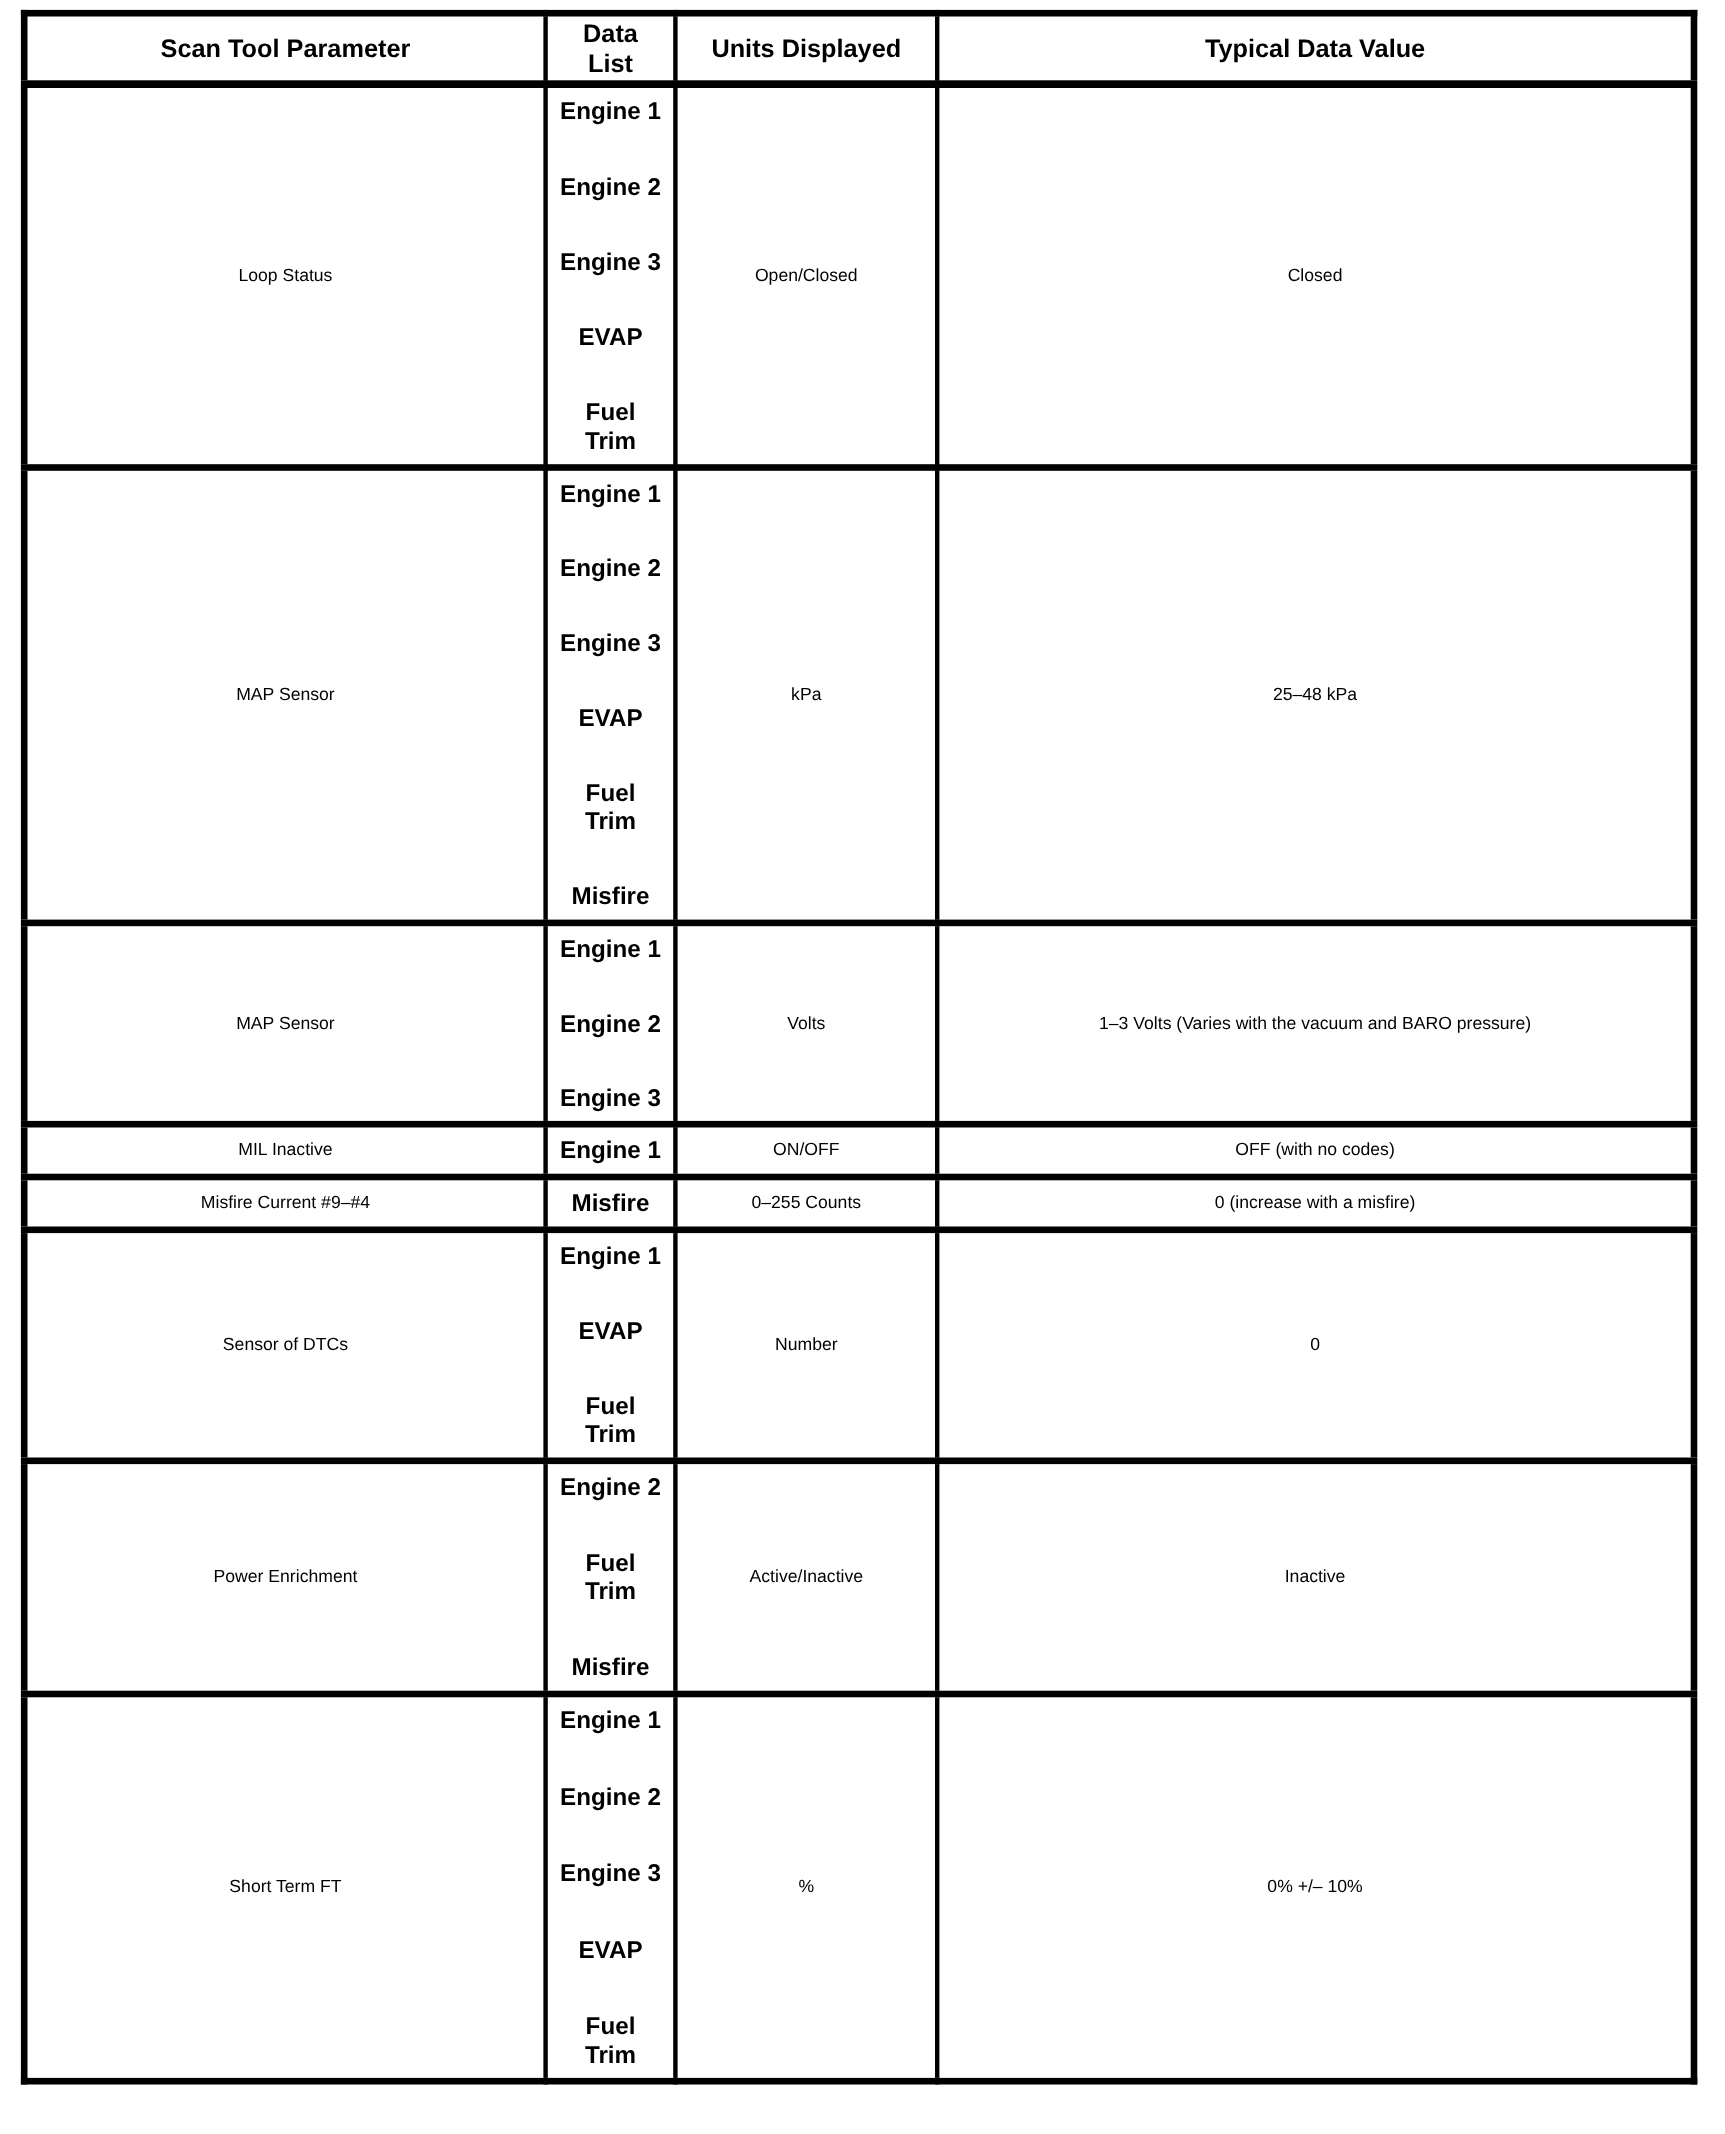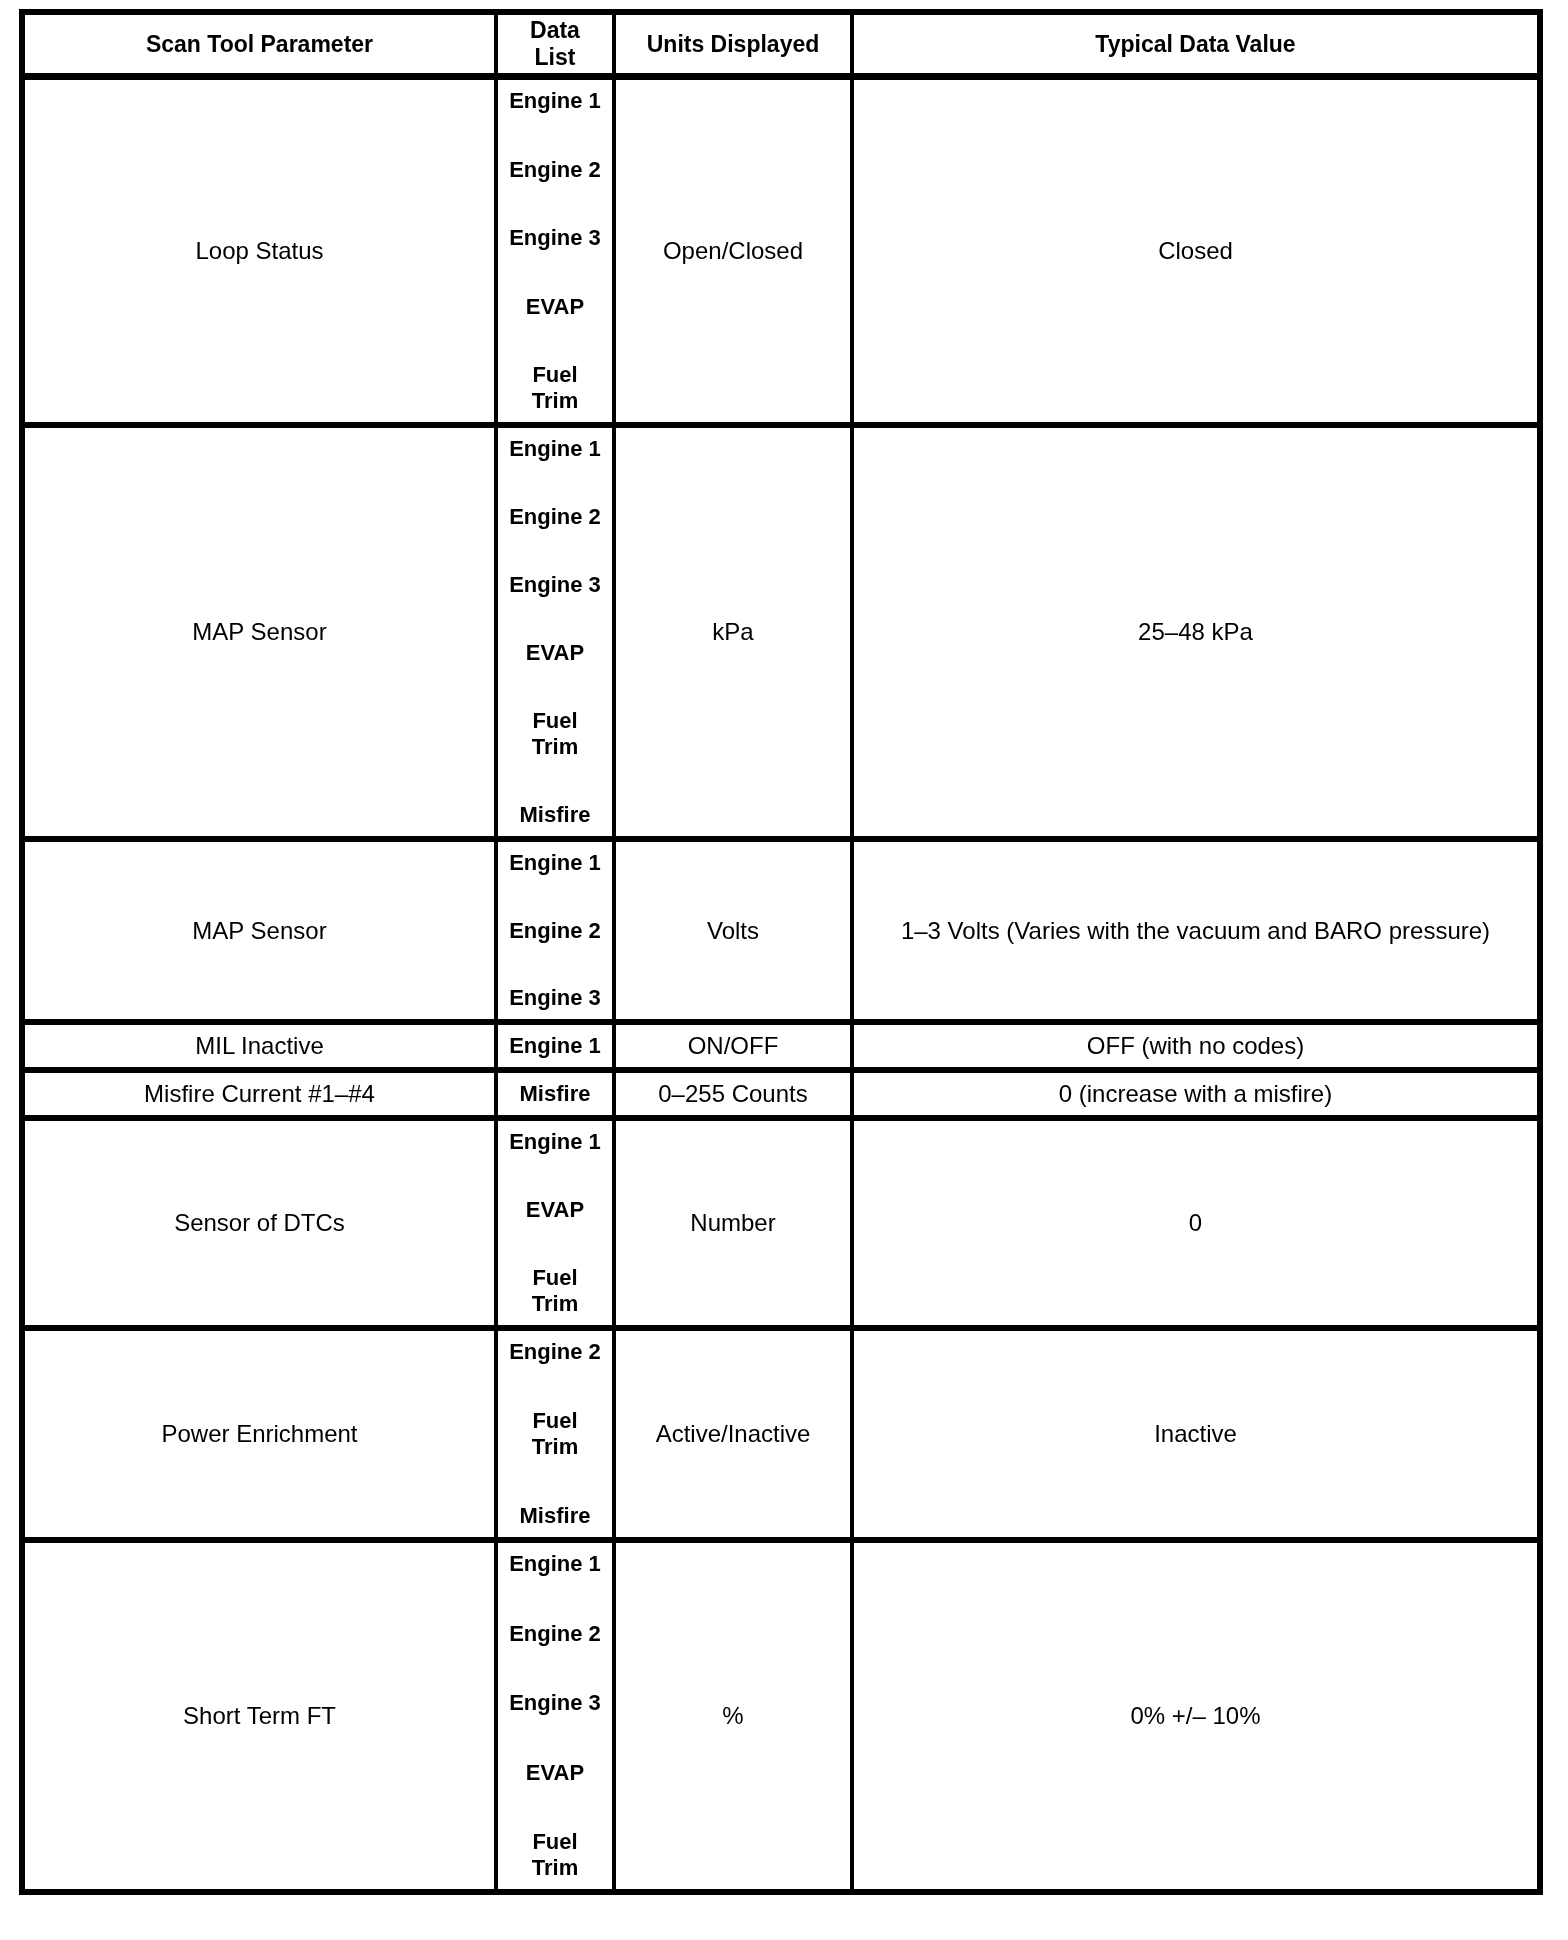--- a/index.html
+++ b/index.html
@@ -45,21 +45,21 @@
   }
   th.col-header {
     font-size: 23px;
     font-weight: bold;
     line-height: 27px;
     height: 58px;
     white-space: pre-line;
     padding: 0 4px;
   }
   td.cell {
-    font-size: 24px;
+    font-size: 16px;
     line-height: 26px;
     padding: 0 8px;
   }
   td.dl-cell {
     padding: 0;
   }
   .dl-stack {
     display: flex;
     flex-direction: column;
     justify-content: space-between;
@@ -147,21 +147,21 @@
           <td class="cell" style="height: 38px;">MIL Inactive</td>
           <td class="dl-cell" style="height: 38px;">
             <div class="dl-stack single">
               <div class="dl-item">Engine 1</div>
             </div>
           </td>
           <td class="cell">ON/OFF</td>
           <td class="cell">OFF (with no codes)</td>
         </tr>
         <tr>
-          <td class="cell" style="height: 40px;">Misfire Current #1–#4</td>
+          <td class="cell" style="height: 40px;">Misfire Current #9–#4</td>
           <td class="dl-cell" style="height: 40px;">
             <div class="dl-stack single">
               <div class="dl-item">Misfire</div>
             </div>
           </td>
           <td class="cell">0–255 Counts</td>
           <td class="cell">0 (increase with a misfire)</td>
         </tr>
         <tr>
           <td class="cell" style="height: 204px;">Sensor of DTCs</td>

